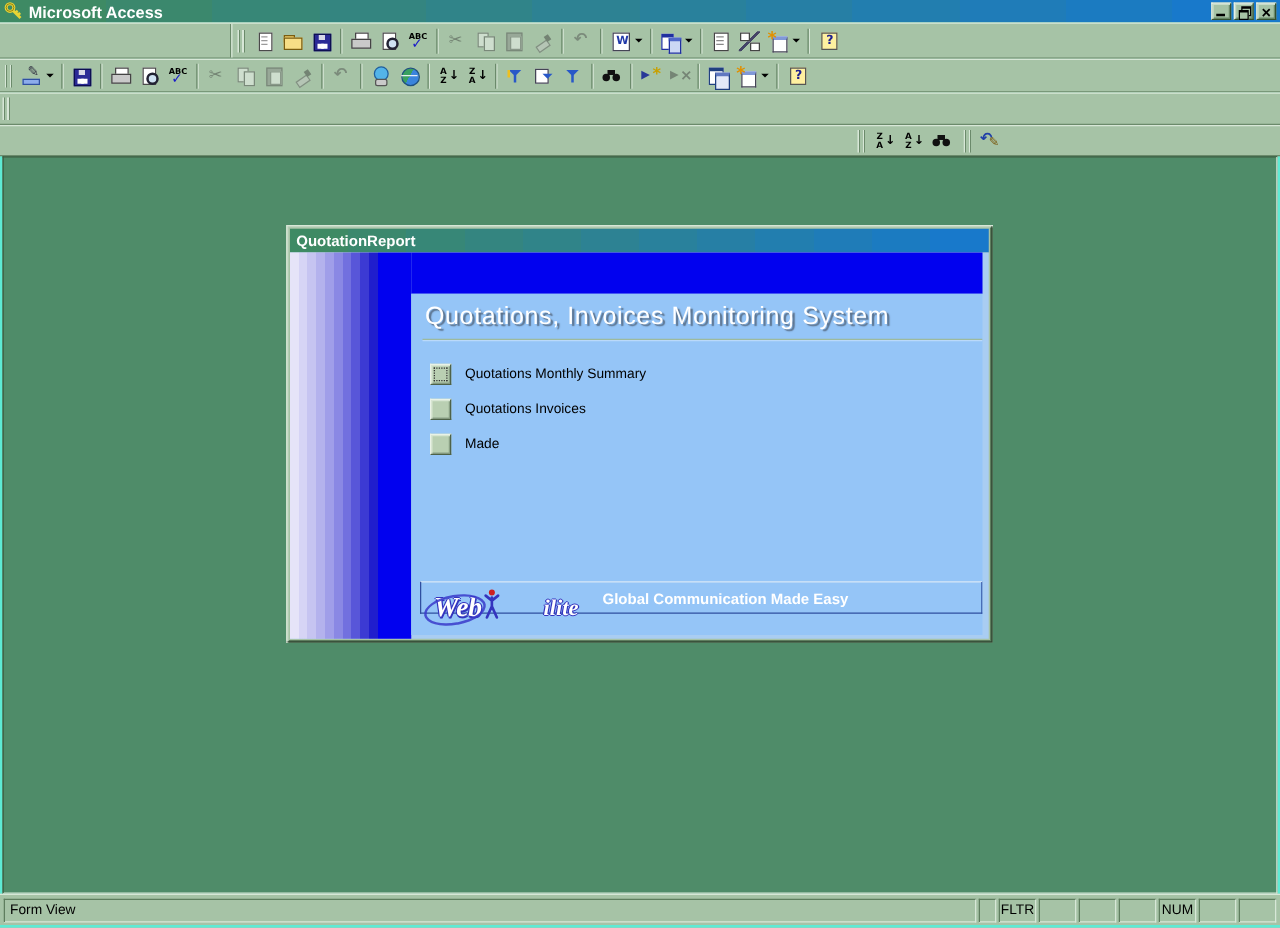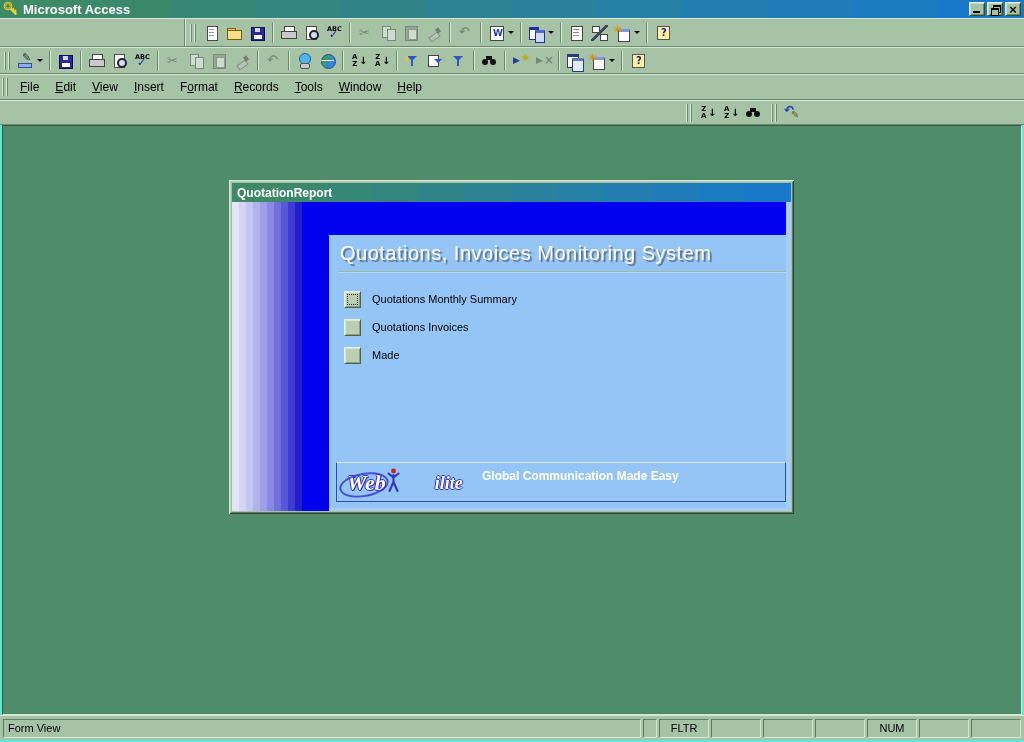--- a/index.html
+++ b/index.html
@@ -135,40 +135,40 @@
                 text-shadow:2px 2px 1px #5A718C; white-space:nowrap; }
   .fw-rule { height:1px; background:#9DBA9D; margin:6px 0 0 9px; box-shadow:0 1px 0 rgba(255,255,255,.35); }
 
   .fbrows { margin-top:13px; }
   .fbrow { display:flex; align-items:center; height:28px; margin-left:15px; }
   .fbtn { width:17px; height:17px; background:#B9CFB2; border:1px solid; cursor:pointer; position:relative; padding:0;
           border-color:#E9F2E6 #4E6248 #4E6248 #E9F2E6; box-shadow:inset 1px 1px 0 #D8E6D3, inset -1px -1px 0 #8AA085; }
   .fbtn.focused::after { content:""; position:absolute; left:2px; top:2px; right:2px; bottom:2px; border:1px dotted #333; }
   .fblabel { margin-left:11px; font-size:11px; color:#000; }
 
-  .fw-footer { position:absolute; left:7px; right:0; bottom:6px; height:40px;
+  .fw-footer { position:absolute; left:7px; right:0; bottom:17px; height:26px;
                border:1px solid #2F4FA0; border-top-color:#D8E8F8; }
   .logo { position:absolute; left:10px; top:2px; display:flex; align-items:center; height:36px; }
   .logo-web { position:relative; font-family:"Liberation Serif",serif; font-style:italic; font-weight:bold; font-size:22px; color:#fff;
               text-shadow:-1px 0 #3434BE, 1px 0 #3434BE, 0 -1px #3434BE, 0 1px #3434BE, 1px 1px #3434BE; }
   .logo-web::before { content:""; position:absolute; left:-8px; top:3px; width:118%; height:78%;
               border:2px solid #3A3ACA; border-radius:50%; transform:rotate(-10deg); opacity:.85; pointer-events:none; }
   .logo-figure { margin:0 1px; }
   .logo-ilite { font-family:"Liberation Serif",serif; font-style:italic; font-weight:bold; font-size:18px; color:#fff;
               text-shadow:-1px 0 #3434BE, 1px 0 #3434BE, 0 -1px #3434BE, 0 1px #3434BE;padding-left:34px; }
   .tagline { position:absolute; left:145px; top:6px; font-size:12px; font-weight:bold; color:#fff; }
   .credit { position:absolute; right:4px; bottom:3px; font-size:11px; font-weight:bold; color:#1414B4; }
 
   
   .statusbar { height:25px; display:flex; align-items:center; gap:2px; padding:2px 3px; background:#A6C3A6; border-top:1px solid #D7E7D7; }
   .spanel { height:19px; border:1px solid; border-color:#5E7D5E #D7E7D7 #D7E7D7 #5E7D5E;
             font-size:11px; color:#000; display:flex; align-items:center; padding:0 4px; }
   .spanel.main { flex:1; }
   #spanels { display:flex; gap:2px; }
-  #spanels .spanel { width:50px; justify-content:center; padding:0; }
+  #spanels .spanel { width:30px; justify-content:center; padding:0; }
   #spanels .spanel:first-child { width:14px; }
 </style>
 </head>
 <body>
 
 <div id="screen">
 
   <div class="titlebar sysgrad">
     <span class="appicon">
       <svg viewBox="0 0 16 16" width="16" height="16">
@@ -342,31 +342,20 @@
         </button>
         <div class="tsep"></div>
         <button class="tbtn">
           <span class="ti help"></span>
         </button>
       </div>
   </div>
 
   <div class="menurow">
     <div class="grip"></div>
-    <div id="menubar">
-        <span class="menu-item"><u>F</u>ile</span>
-        <span class="menu-item"><u>E</u>dit</span>
-        <span class="menu-item"><u>V</u>iew</span>
-        <span class="menu-item"><u>I</u>nsert</span>
-        <span class="menu-item">F<u>o</u>rmat</span>
-        <span class="menu-item"><u>R</u>ecords</span>
-        <span class="menu-item"><u>T</u>ools</span>
-        <span class="menu-item"><u>W</u>indow</span>
-        <span class="menu-item"><u>H</u>elp</span>
-      </div>
   </div>
 
   <div class="tbrow" id="tb3row">
     <div class="toolbar" id="toolbar-float-sort">
         <div class="grip"></div>
         <button class="tbtn">
           <span class="ti sortdesc"></span>
         </button>
         <button class="tbtn">
           <span class="ti sortasc"></span>

